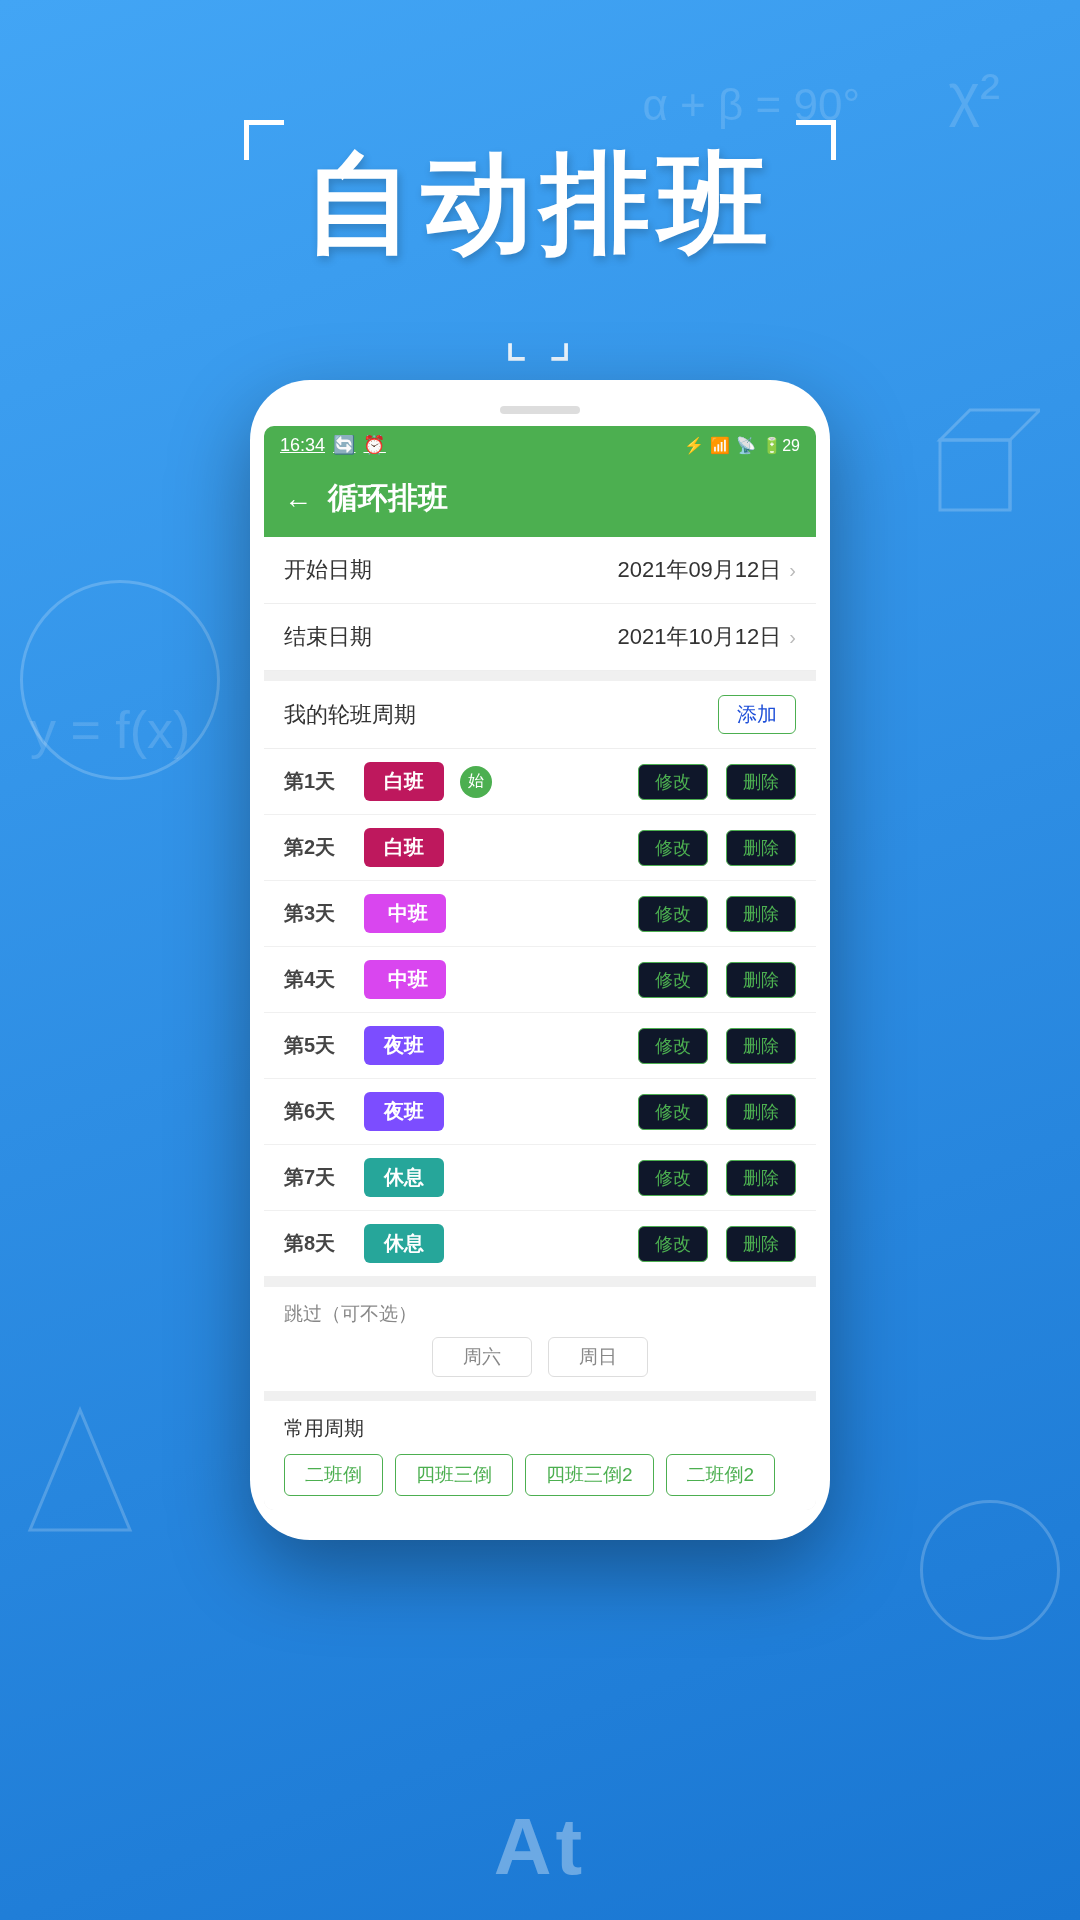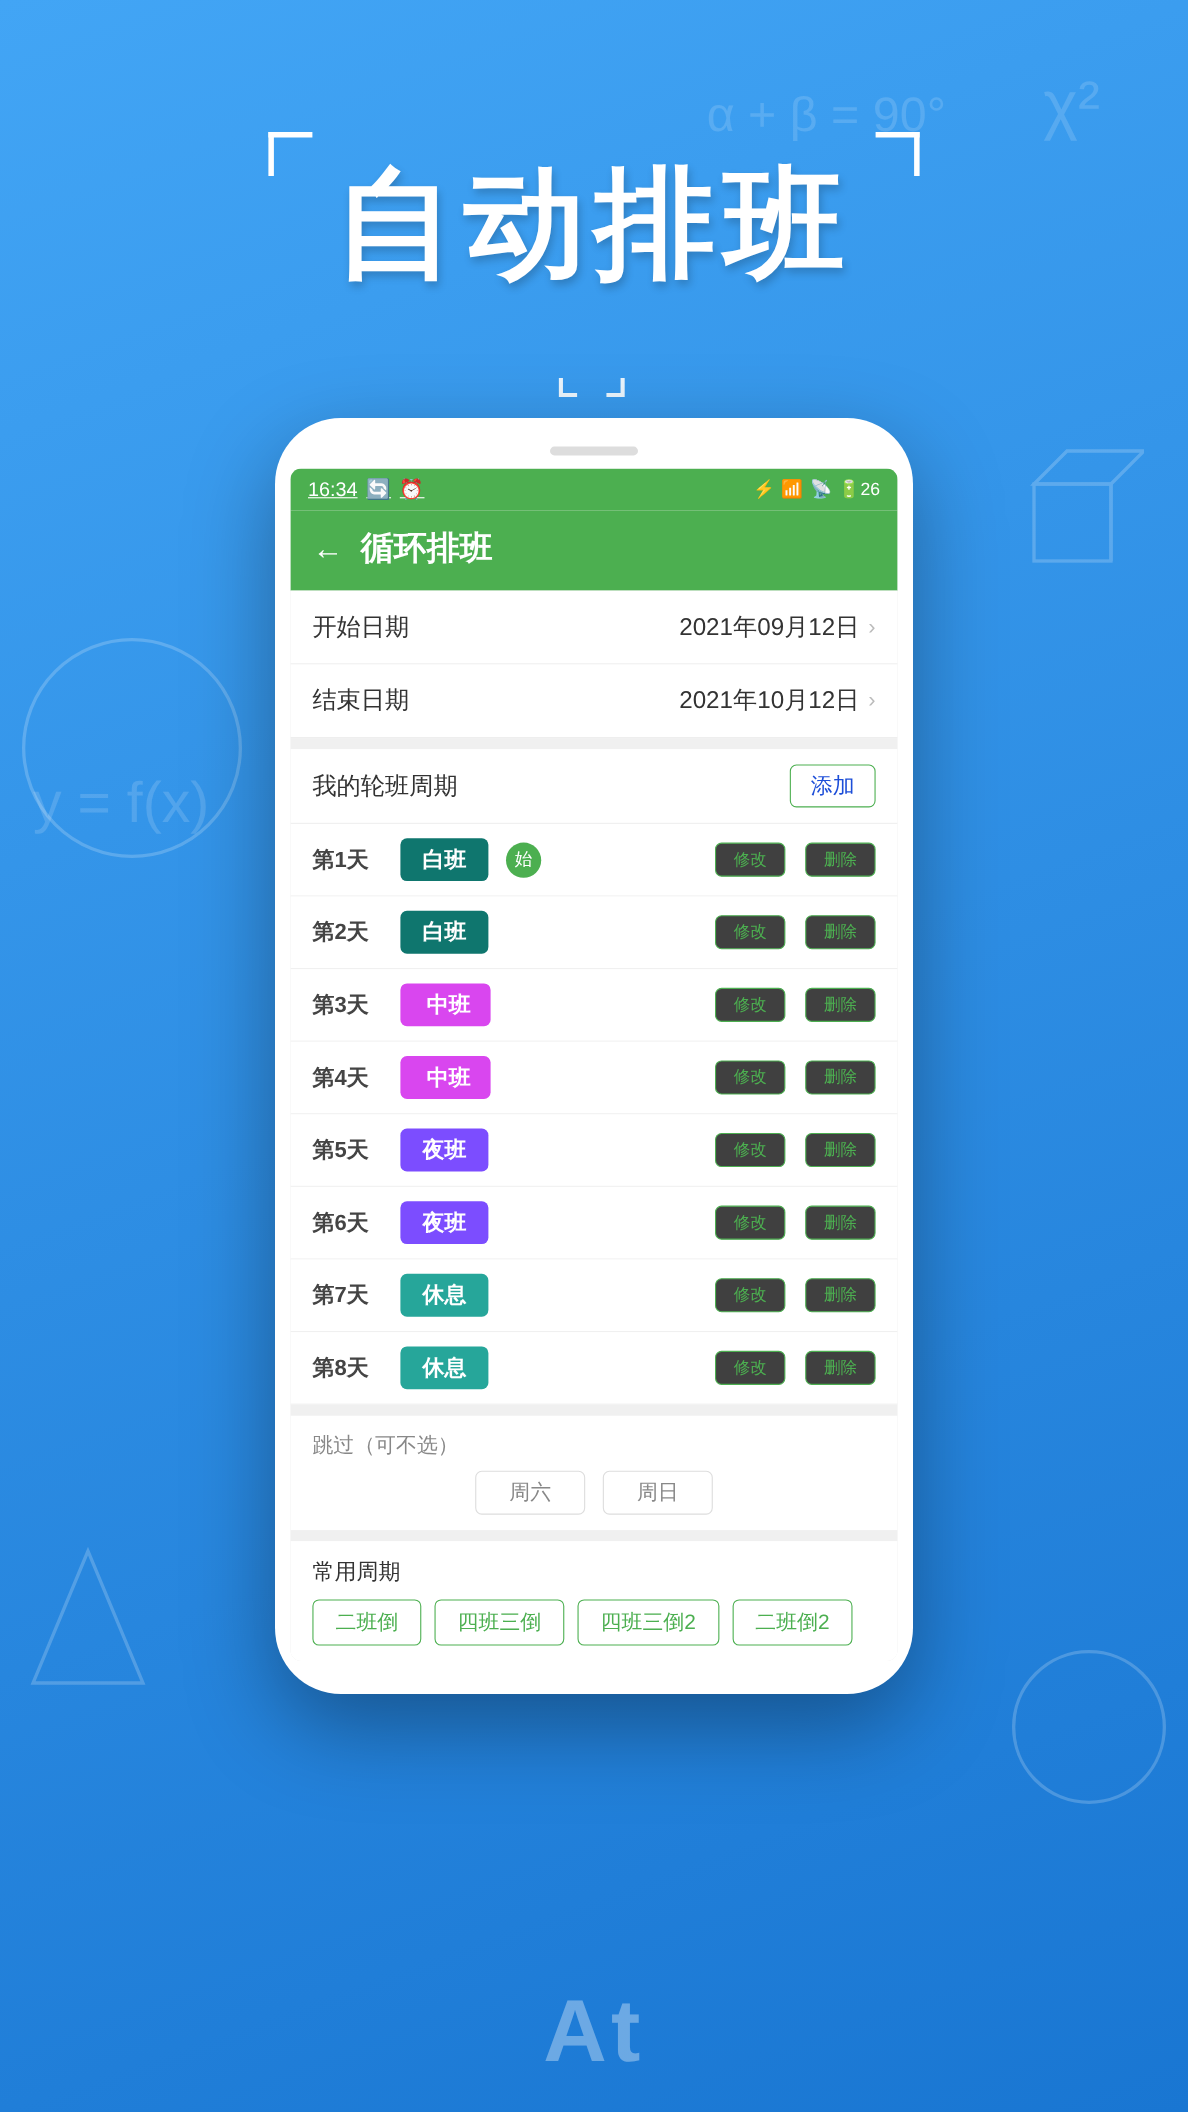--- a/index.html
+++ b/index.html
@@ -184,42 +184,42 @@
     .shift-row .day-label { width: 70px; font-weight: bold; }
     .shift-badge {
       border-radius: 6px;
       padding: 6px 18px;
       font-size: 20px;
       font-weight: 600;
       color: white;
       min-width: 80px;
       text-align: center;
     }
-    .badge-green { background: #0f766e; }
+    .badge-green { background: #be185d; }
     .badge-pink { background: #d946ef; padding-left: 24px; }
     .badge-purple { background: #7C4DFF; }
     .badge-teal { background: #26A69A; }
 
     .start-dot {
       background: #4CAF50;
       color: white;
       border-radius: 50%;
       width: 32px; height: 32px;
       display: flex; align-items: center; justify-content: center;
       font-size: 16px;
       margin-left: 6px;
     }
     .spacer { flex: 1; }
     .action-btn {
       border: 1.5px solid #4CAF50;
       color: #4CAF50;
-      background: #404040;
+      background: #0f172a;
       border-radius: 6px;
       padding: 5px 16px;
-      font-size: 15px;
+      font-size: 18px;
       cursor: pointer;
       margin-left: 8px;
     }
 
     
     .skip-section {
       background: white;
       margin-top: 10px;
       padding: 14px 20px 0 20px;
     }
@@ -338,21 +338,21 @@
       <div class="status-bar">
         <div class="status-left">
           <span>16:34</span>
           <span>🔄</span>
           <span>⏰</span>
         </div>
         <div class="status-right">
           <span>⚡</span>
           <span>📶</span>
           <span>📡</span>
-          <span>🔋<span>26</span></span>
+          <span>🔋<span>29</span></span>
         </div>
       </div>
 
       <div class="app-header">
         <span class="back-btn">←</span>
         <span class="app-title">循环排班</span>
       </div>
 
       <div class="app-body">
 

